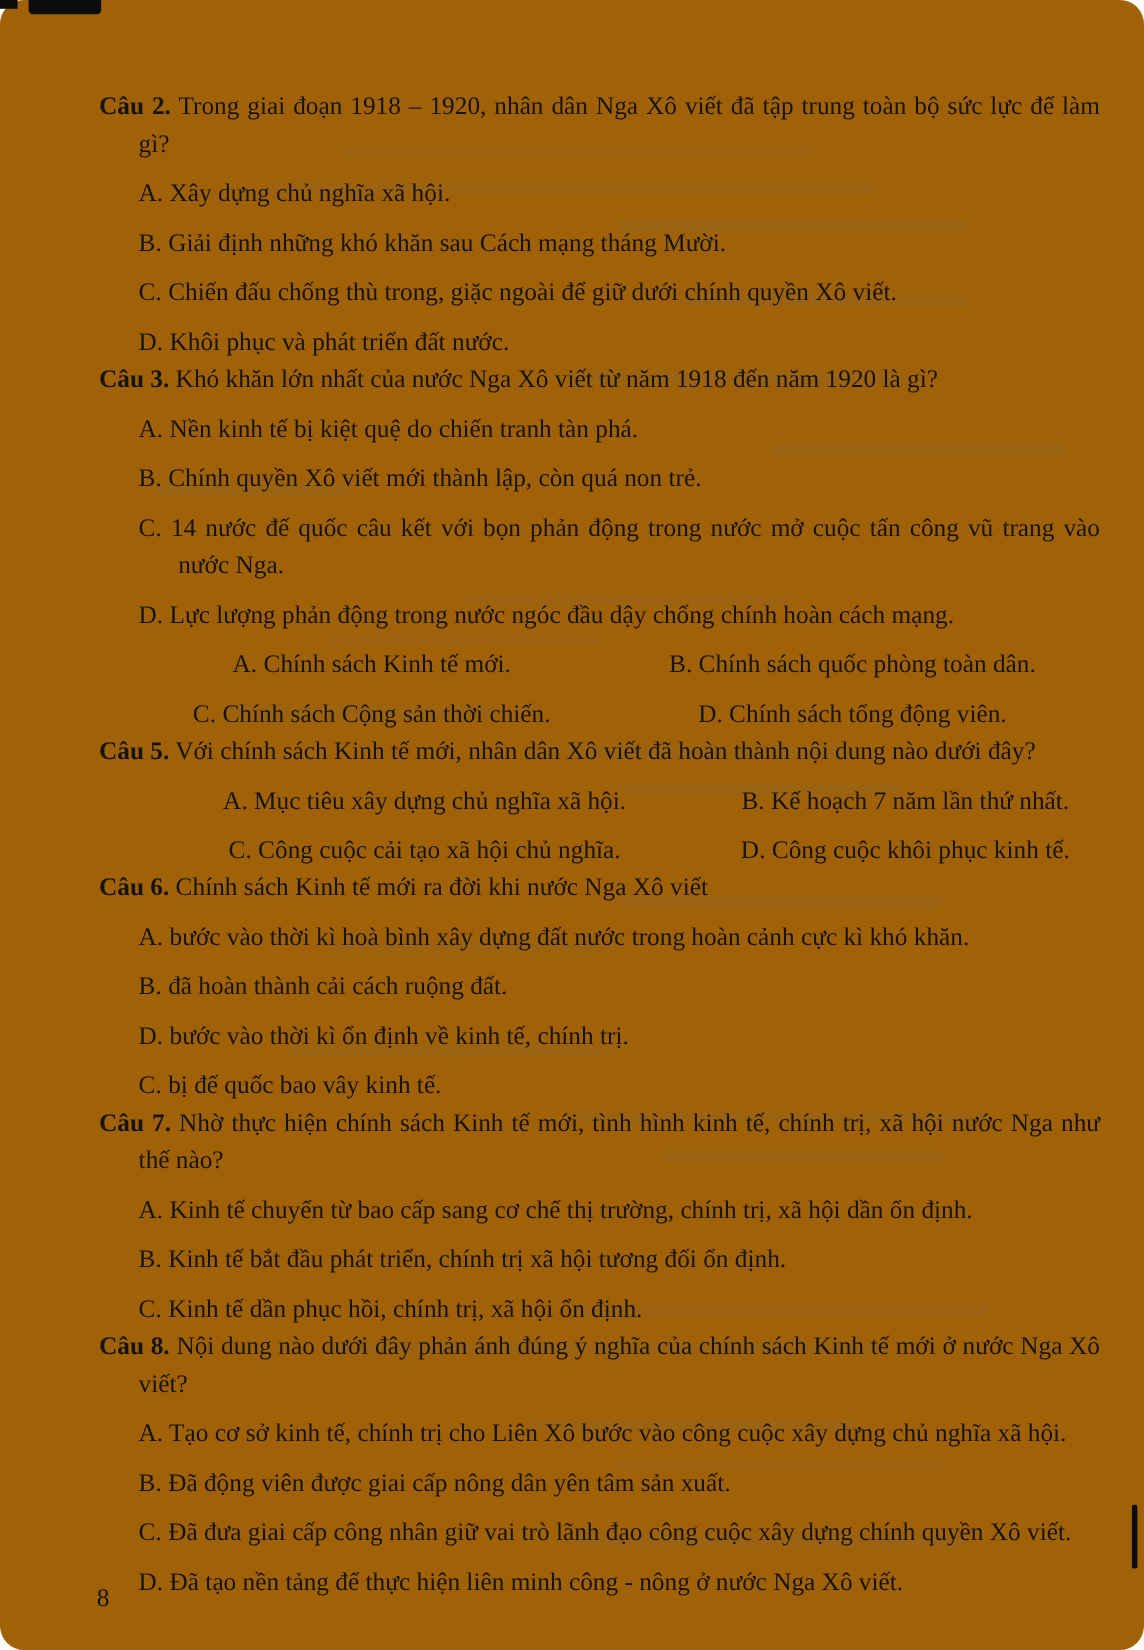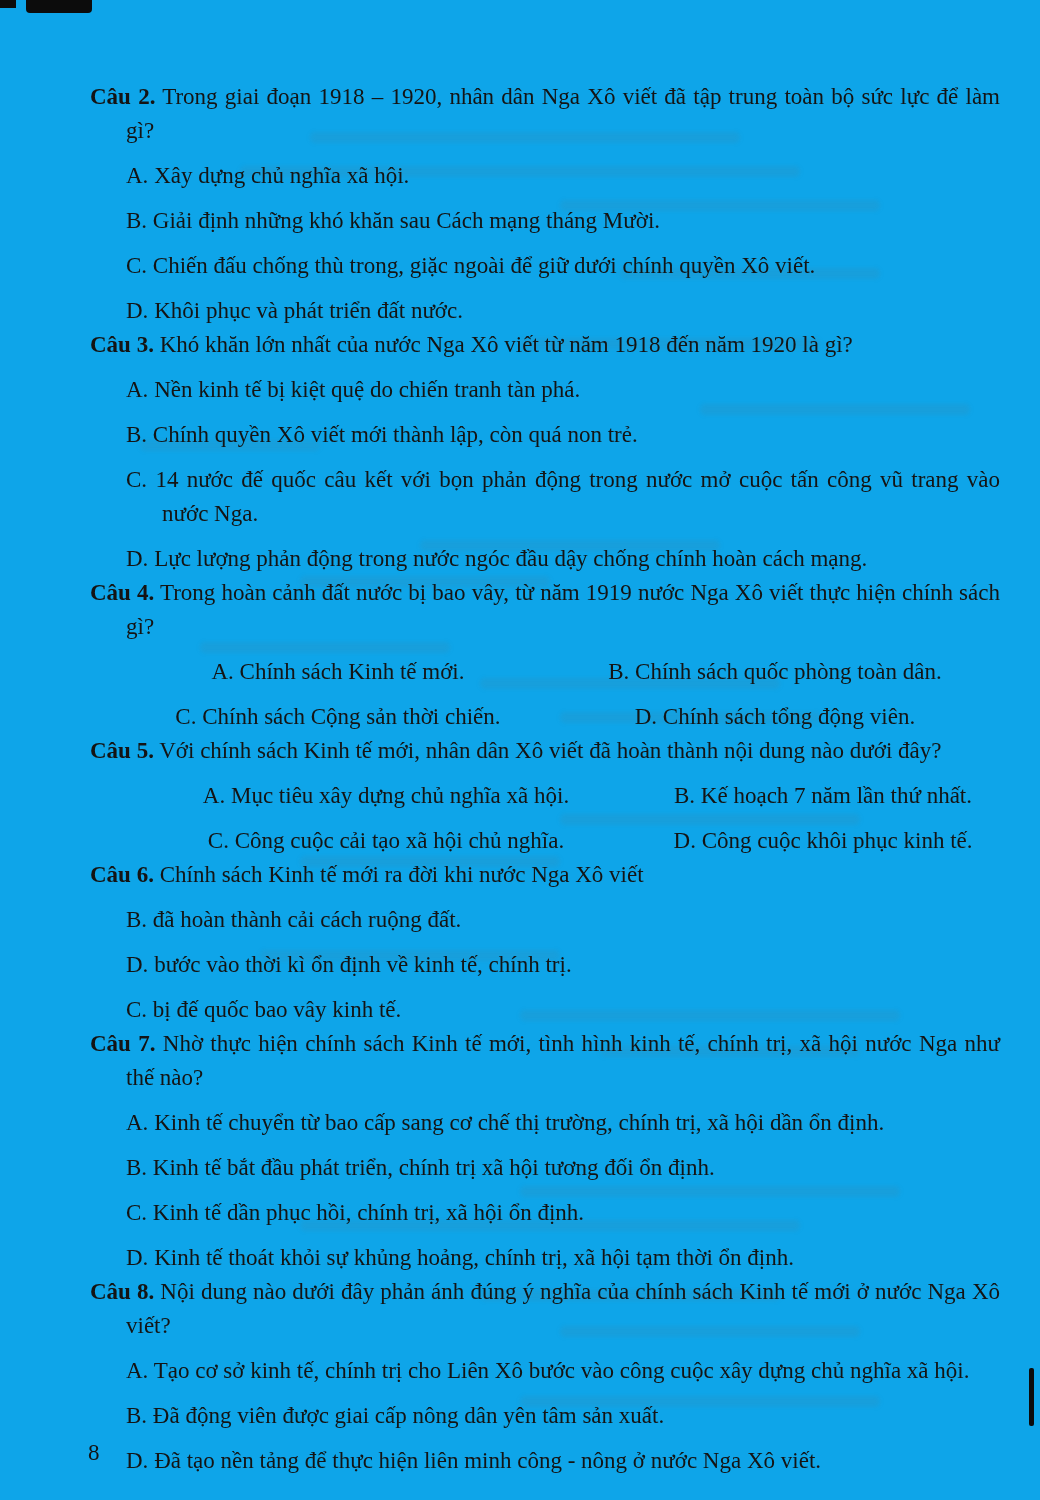--- a/index.html
+++ b/index.html
@@ -6,21 +6,21 @@
   html, body { width: 1040px; }
   body {
     width: 1040px;
     height: 1500px;
     position: relative;
     background: #fdfdfc;
     font-family: "Liberation Serif", "DejaVu Serif", serif;
     color: #141414;
     overflow: hidden;
   }
-  .page { position: absolute; inset: 0; background: #0ea5e9; }
+  .page { position: absolute; inset: 0; background: #a16207; border-radius: 22px; }
 
   .content {
     position: absolute;
     left: 90px;
     top: 80px;
     width: 910px;
     font-size: 23px;
     line-height: 34px;
     text-align: justify;
   }
@@ -130,24 +130,20 @@
         <span>C.</span>
         <span>14 nước đế quốc câu kết với bọn phản động trong nước mở cuộc tấn công vũ trang vào nước Nga.</span>
       </p>
       <p class="option">
         <span>D.</span>
         <span>Lực lượng phản động trong nước ngóc đầu dậy chống chính hoàn cách mạng.</span>
       </p>
     </section>
 
     <section>
-      <p class="q">
-        <span class="q-label">Câu 4.</span>
-        <span>Trong hoàn cảnh đất nước bị bao vây, từ năm 1919 nước Nga Xô viết thực hiện chính sách gì?</span>
-      </p>
       <div class="opt-row split-48">
         <p class="option">
           <span>A.</span>
           <span>Chính sách Kinh tế mới.</span>
         </p>
         <p class="option">
           <span>B.</span>
           <span>Chính sách quốc phòng toàn dân.</span>
         </p>
       </div>
@@ -189,20 +185,24 @@
         </p>
       </div>
     </section>
 
     <section>
       <p class="q">
         <span class="q-label">Câu 6.</span>
         <span>Chính sách Kinh tế mới ra đời khi nước Nga Xô viết</span>
       </p>
       <p class="option">
+        <span>A.</span>
+        <span>bước vào thời kì hoà bình xây dựng đất nước trong hoàn cảnh cực kì khó khăn.</span>
+      </p>
+      <p class="option">
         <span>B.</span>
         <span>đã hoàn thành cải cách ruộng đất.</span>
       </p>
       <p class="option">
         <span>D.</span>
         <span>bước vào thời kì ổn định về kinh tế, chính trị.</span>
       </p>
       <p class="option">
         <span>C.</span>
         <span>bị đế quốc bao vây kinh tế.</span>
@@ -219,40 +219,40 @@
         <span>Kinh tế chuyển từ bao cấp sang cơ chế thị trường, chính trị, xã hội dần ổn định.</span>
       </p>
       <p class="option">
         <span>B.</span>
         <span>Kinh tế bắt đầu phát triển, chính trị xã hội tương đối ổn định.</span>
       </p>
       <p class="option">
         <span>C.</span>
         <span>Kinh tế dần phục hồi, chính trị, xã hội ổn định.</span>
       </p>
-      <p class="option">
-        <span>D.</span>
-        <span>Kinh tế thoát khỏi sự khủng hoảng, chính trị, xã hội tạm thời ổn định.</span>
-      </p>
     </section>
 
     <section>
       <p class="q">
         <span class="q-label">Câu 8.</span>
         <span>Nội dung nào dưới đây phản ánh đúng ý nghĩa của chính sách Kinh tế mới ở nước Nga Xô viết?</span>
       </p>
       <p class="option">
         <span>A.</span>
         <span>Tạo cơ sở kinh tế, chính trị cho Liên Xô bước vào công cuộc xây dựng chủ nghĩa xã hội.</span>
       </p>
       <p class="option">
         <span>B.</span>
         <span>Đã động viên được giai cấp nông dân yên tâm sản xuất.</span>
       </p>
       <p class="option">
+        <span>C.</span>
+        <span>Đã đưa giai cấp công nhân giữ vai trò lãnh đạo công cuộc xây dựng chính quyền Xô viết.</span>
+      </p>
+      <p class="option">
         <span>D.</span>
         <span>Đã tạo nền tảng để thực hiện liên minh công - nông ở nước Nga Xô viết.</span>
       </p>
     </section>
 
   </main>
 
   <div class="page-number">8</div>
 </div>
 

